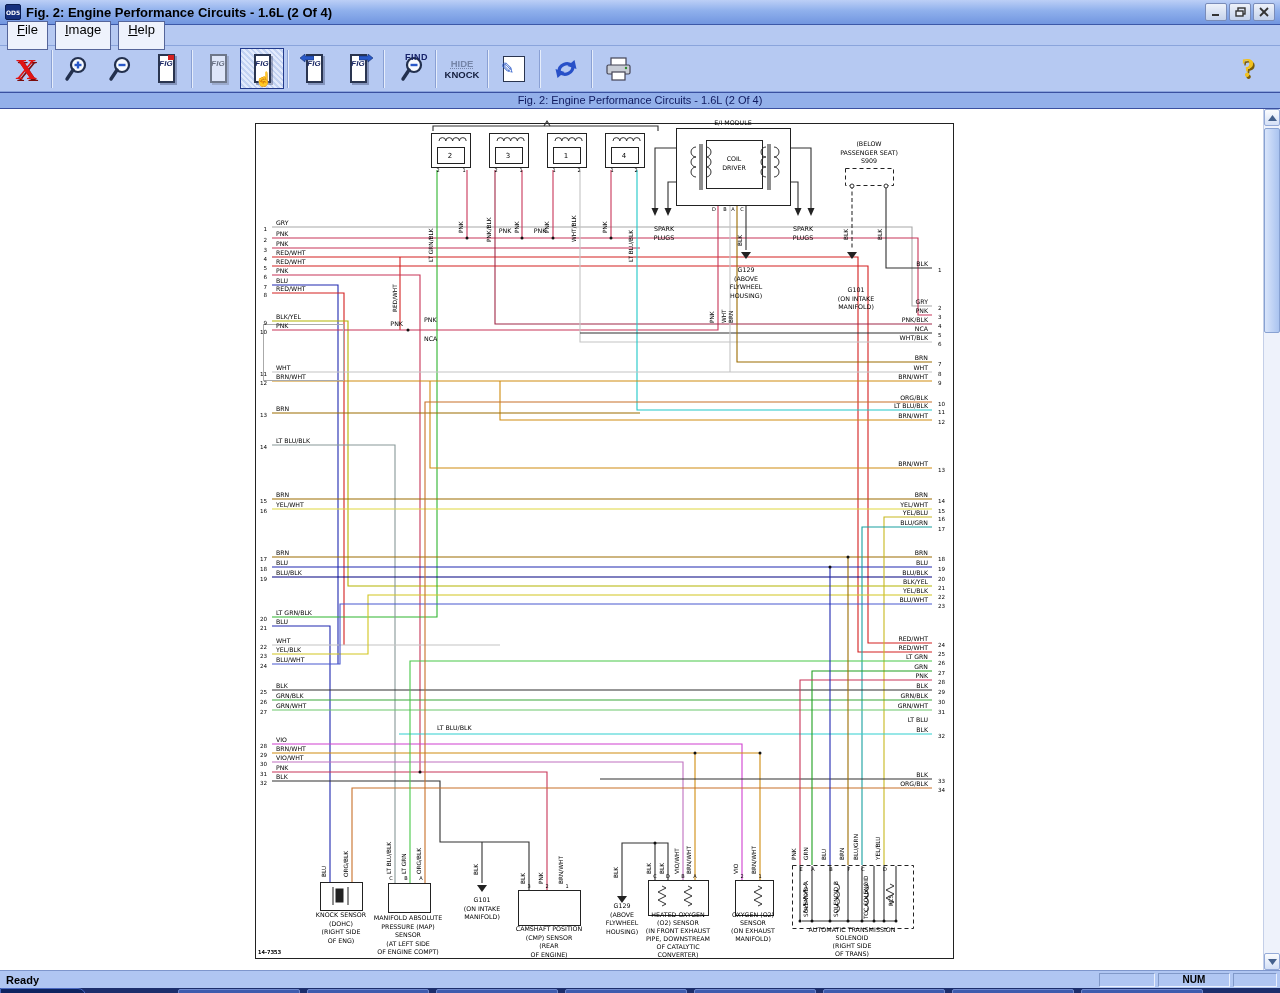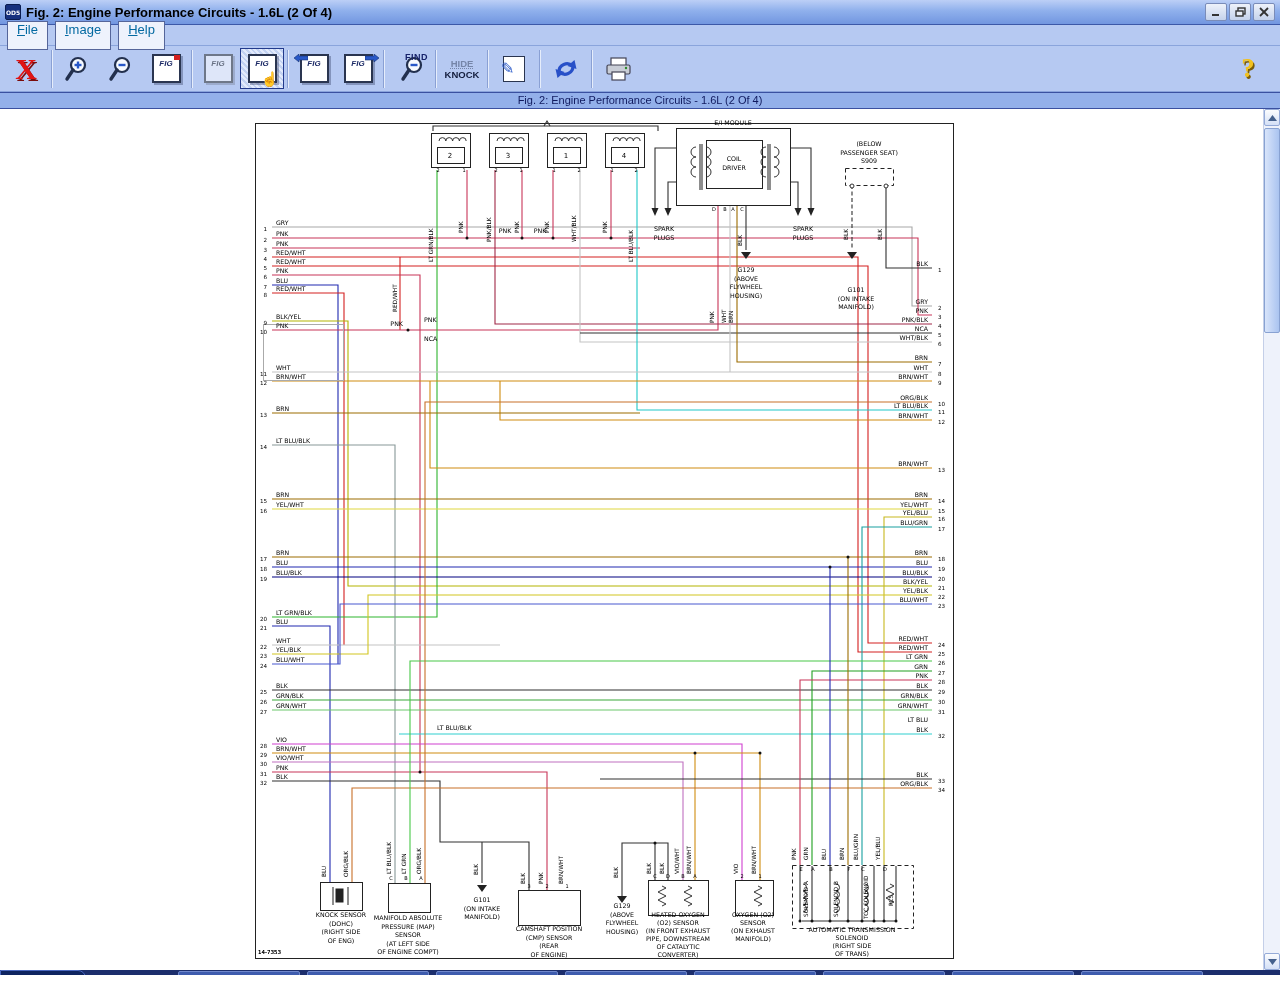--- a/index.html
+++ b/index.html
@@ -11,33 +11,33 @@
     display:flex;align-items:center;padding:0 5px;border-bottom:1px solid #3c58a8;}
   .appicon{width:16px;height:16px;background:#16307e;border:1px solid #0a1c50;color:#fff;
     font:bold 6px "DejaVu Sans",sans-serif;display:flex;align-items:center;justify-content:center;border-radius:2px;}
   .title{font:bold 13px "Liberation Sans",sans-serif;color:#000;margin-left:5px;flex:1;white-space:nowrap;}
   .winbtn{width:22px;height:18px;margin-left:2px;background:linear-gradient(180deg,#eef2fa,#c4d2ec);
     border:1px solid #7a8cb8;border-radius:2px;display:flex;align-items:center;justify-content:center;}
   .winbtn svg{display:block;}
 
   
   .menubar{height:21px;background:#b6c9f2;display:flex;gap:7px;padding:1px 7px;border-bottom:1px solid #8aa4dc;align-items:center;}
-  .menu-item{font:13px "Liberation Sans",sans-serif;color:#0369a1;padding:0 9px;height:29px;line-height:16px;
+  .menu-item{font:13px "Liberation Sans",sans-serif;color:#000000;padding:0 9px;height:29px;line-height:16px;
     background:#eef2fc;border:1px solid #55659a;}
   .menu-item u{text-decoration:underline;}
 
   
   .toolbar{height:46px;background:#b6c9f2;display:flex;align-items:center;padding:2px 4px;border-bottom:1px solid #8aa4dc;}
   .tbtn{width:44px;height:41px;display:flex;align-items:center;justify-content:center;position:relative;background:transparent;border:1px solid transparent;padding:0;}
   .tbtn.active{border:1px solid #223a8c;background:repeating-linear-gradient(45deg,#e2eafc 0 2px,#c2d2f2 2px 4px);}
   .tbtn.disabled{filter:grayscale(1);opacity:.55;}
   .tsep{width:2px;height:38px;border-left:1px solid #8aa0d4;border-right:1px solid #e6edfb;margin:0 3px;}
   .tb-x{font:bold 30px "Liberation Serif",serif;color:#e01414;text-shadow:1.5px 1.5px 0 #7a0c0c;line-height:1;}
   .tb-q{font:bold 27px "Liberation Serif",serif;color:#f2c11e;text-shadow:1.5px 1.5px 0 #7a5c08;line-height:1;}
-  .figpage{width:29px;height:29px;background:#fff;border:2px solid #2a3550;position:relative;
+  .figpage{width:17px;height:29px;background:#fff;border:2px solid #2a3550;position:relative;
     display:flex;justify-content:center;box-shadow:2px 2px 0 rgba(40,50,90,.35);}
   .figtxt{font:italic bold 8px "Liberation Sans",sans-serif;color:#1c2a66;margin-top:3px;}
   .figdot{position:absolute;top:-1px;right:-1px;width:6px;height:5px;background:#d42020;}
   .fighand{position:absolute;right:-4px;bottom:-5px;font-size:14px;line-height:1;color:#111;text-shadow:0 0 1px #fff;}
   .figarrow{position:absolute;top:-2px;}
   .hs{display:flex;flex-direction:column;align-items:center;line-height:1.15;}
   .hs .h1{font:bold 9.5px "Liberation Sans",sans-serif;color:#7585a8;text-decoration:underline dotted;}
   .hs .h2{font:bold 9.5px "Liberation Sans",sans-serif;color:#121c3c;}
   .findtxt{position:absolute;top:3px;left:4px;font:bold 9px "Liberation Sans",sans-serif;color:#16226a;letter-spacing:.5px;padding-left:12px;}
   .help-right{margin-left:auto;margin-right:6px;}
@@ -642,20 +642,27 @@
         <div class="sthumb"></div>
       </div>
       <div class="sarrow">
         <svg width="9" height="6">
             <polygon points="0,0 9,0 4.5,6" fill="#44608c"></polygon>
           </svg>
       </div>
     </div>
   </div>
 
+  <div class="statusbar">
+    <span>Ready</span>
+    <span class="sspacer"></span>
+    <span class="spanel" style="width:56px"></span>
+    <span class="spanel" style="width:72px">NUM</span>
+    <span class="spanel" style="width:44px"></span>
+  </div>
 
   <div class="taskbar" id="taskbar">
     <div class="tstart"></div>
   <div class="tkbtn" style="left: 178px;"></div>
       <div class="tkbtn" style="left: 307px;"></div>
       <div class="tkbtn" style="left: 436px;"></div>
       <div class="tkbtn" style="left: 565px;"></div>
       <div class="tkbtn" style="left: 694px;"></div>
       <div class="tkbtn" style="left: 823px;"></div>
       <div class="tkbtn" style="left: 952px;"></div>

